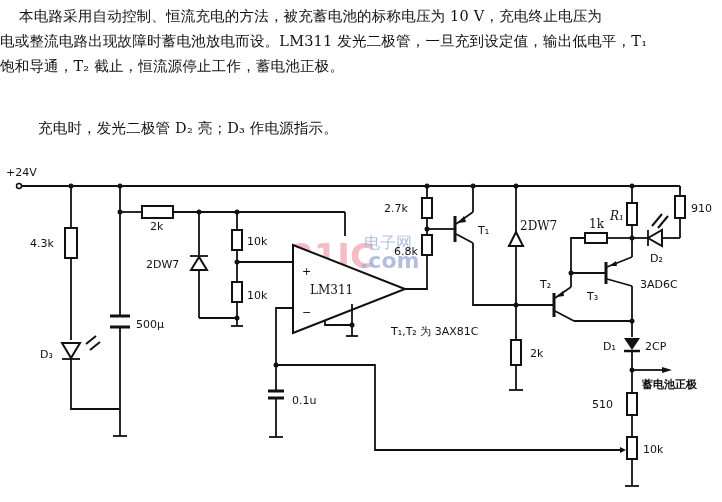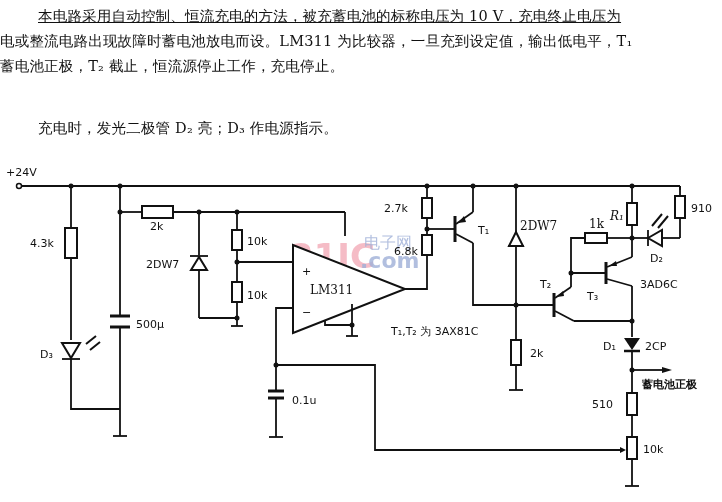--- a/index.html
+++ b/index.html
@@ -1,38 +1,38 @@
 <!DOCTYPE html>
 <html><head>
 <meta charset="utf-8">
 <style>
   html, body { margin: 0; padding: 0; background: #ffffff; }
   body { width: 722px; height: 502px; position: relative; overflow: hidden; font-family: "DejaVu Serif", serif; color: #111; }
   .para { position: absolute; left: 0; width: 722px; font-size: 14.5px; line-height: 25px; white-space: nowrap; letter-spacing: 0.2px; }
   .p1 { top: 4px; }
   .p1 .l { display: block; }
-  .p1 .indent { padding-left: 38px; text-decoration: underline; }
+  .p1 .indent { padding-left: 19px; }
   .p2 { top: 116px; padding-left: 38px; }
   svg { position: absolute; left: 0; top: 0; }
   .lbl { font-family: "DejaVu Serif", serif; font-size: 12px; fill: #111; }
   .lbls { font-family: "DejaVu Sans", sans-serif; font-size: 11px; fill: #111; }
   .wm1 { font-family: "DejaVu Sans", sans-serif; font-weight: bold; font-size: 34px; fill: #f2a6b4; opacity: 0.75; }
   .wm2 { font-family: "DejaVu Sans", sans-serif; font-size: 16px; fill: #9fb0d8; opacity: 0.8; }
   .wm3 { font-family: "DejaVu Sans", sans-serif; font-weight: bold; font-size: 22px; fill: #9fb0d8; opacity: 0.8; }
   .w { stroke: #111; stroke-width: 1.8; fill: none; }
   .r { stroke: #111; stroke-width: 2; fill: #fff; }
   .dot { fill: #111; }
 </style>
 </head>
 <body>
 
 <div class="para p1">
   <span class="l indent">本电路采用自动控制、恒流充电的方法，被充蓄电池的标称电压为 10 V，充电终止电压为</span>
-  <span class="l">电或整流电路出现故障时蓄电池放电而设。LM311 为比较器，一旦充到设定值，输出低电平，T₁</span>
-  <span class="l">蓄电池正极，T₂ 截止，恒流源停止工作，充电停止。</span>
+  <span class="l">电或整流电路出现故障时蓄电池放电而设。LM311 发光二极管，一旦充到设定值，输出低电平，T₁</span>
+  <span class="l">饱和导通，T₂ 截止，恒流源停止工作，蓄电池正极。</span>
 </div>
 <div class="para p2">充电时，发光二极管 D₂ 亮；D₃ 作电源指示。</div>
 
 <svg width="722" height="502" viewBox="0 0 722 502">
 
   <g>
     <text x="290" y="268" class="wm1">21IC</text>
     <text x="364" y="248" class="wm2">电子网</text>
     <text x="360" y="268" class="wm3">.com</text>
   </g>

